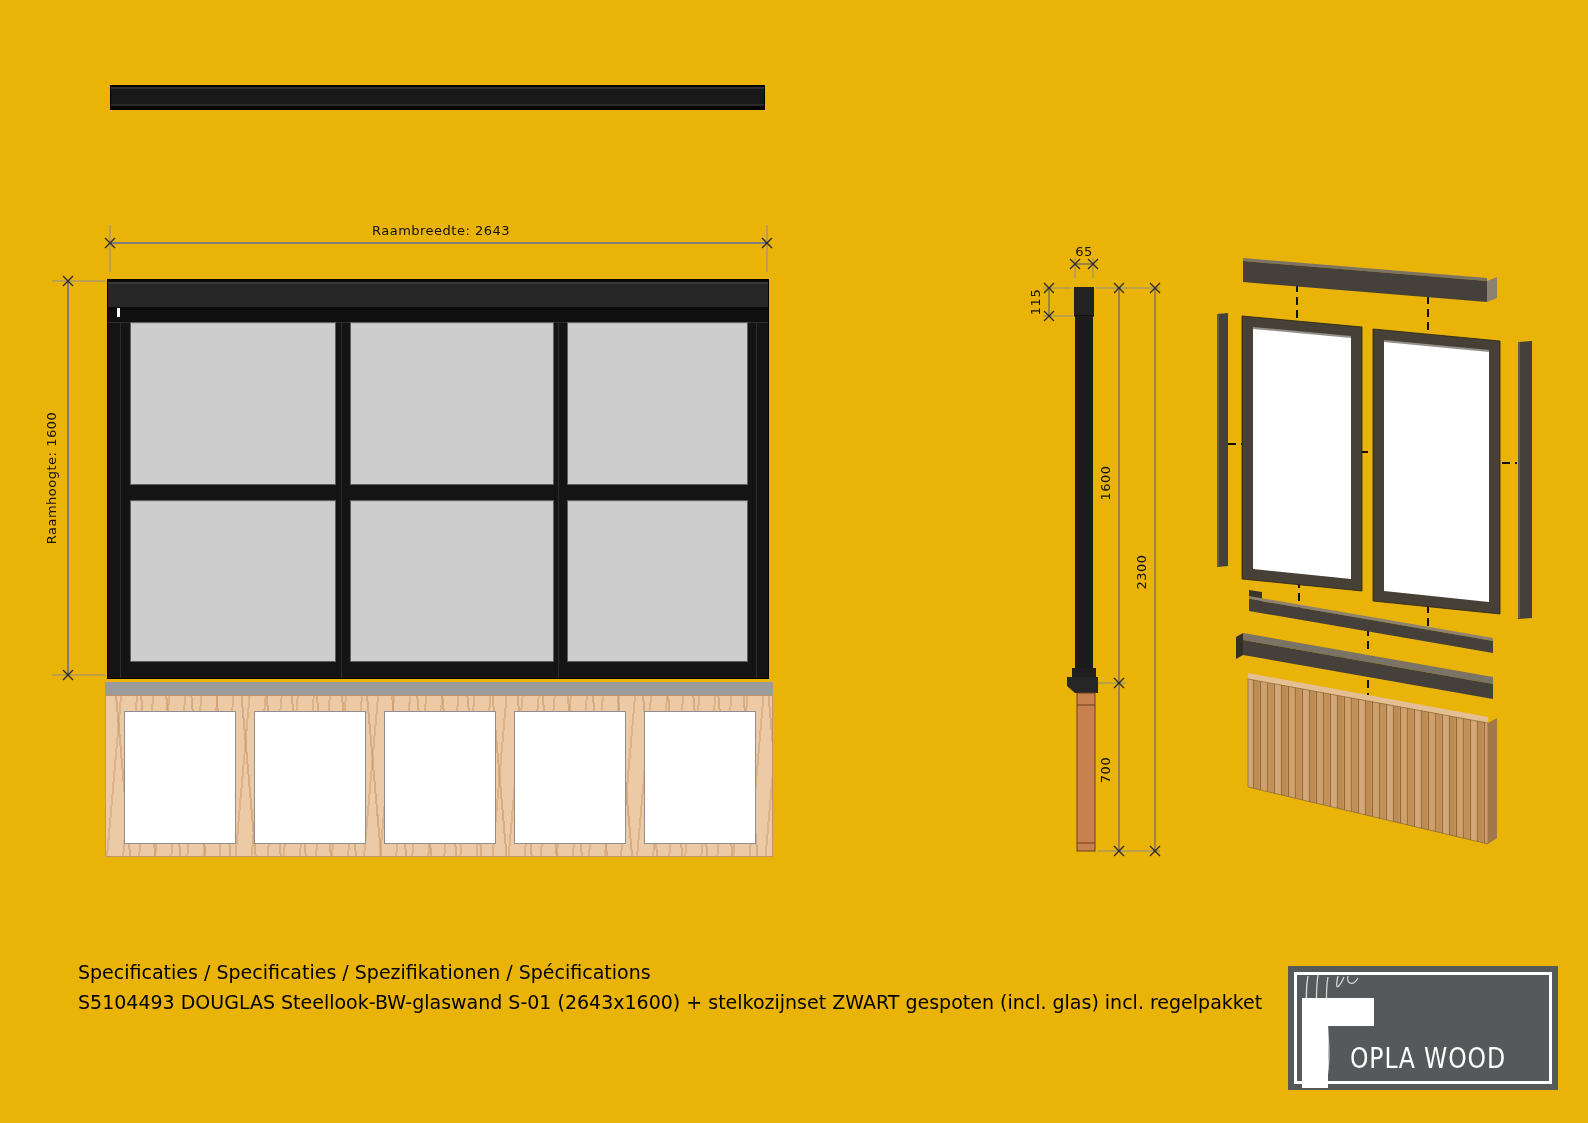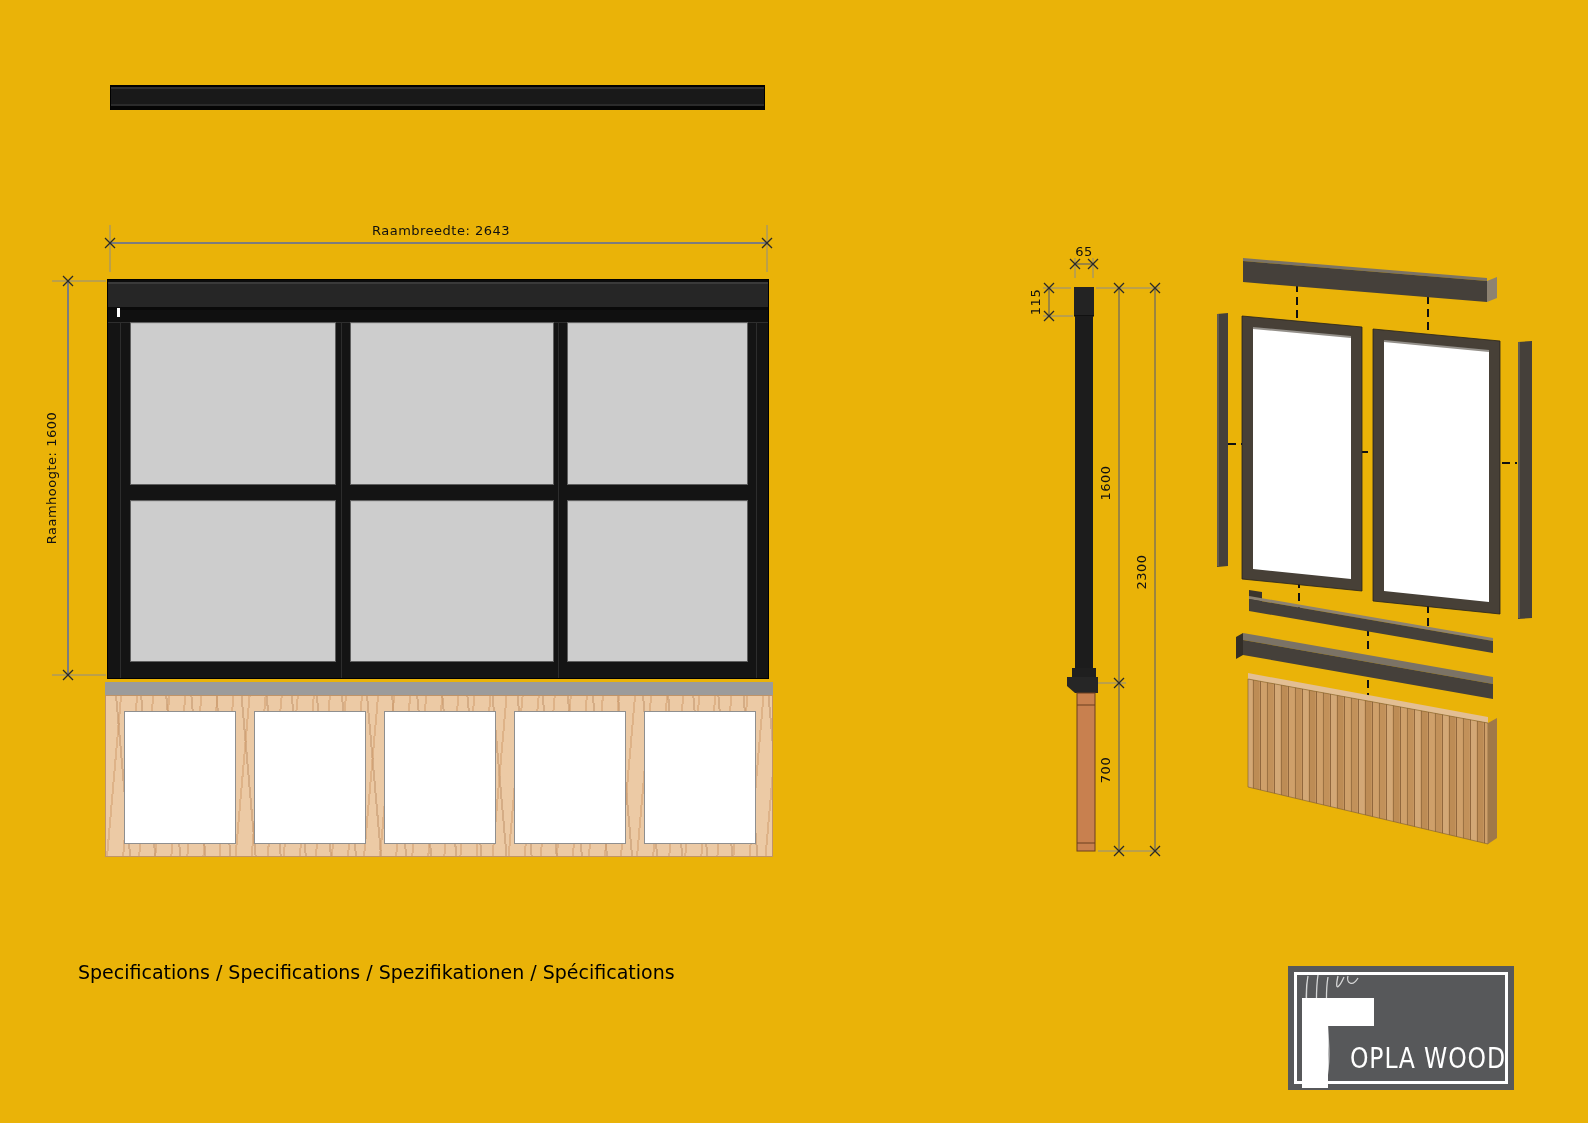--- a/index.html
+++ b/index.html
@@ -26,21 +26,21 @@
   #stud-wall{left:105px;top:695px;width:668px;height:162px;background:#eccaa5;border:1px solid #c09468;box-sizing:border-box;
     background-image:
       repeating-linear-gradient(95deg, rgba(205,150,100,0) 0 14px, rgba(205,150,100,.45) 14px 16px),
       repeating-linear-gradient(85deg, rgba(160,105,60,0) 0 23px, rgba(160,105,60,.30) 23px 25px);}
   .bay{position:absolute;top:15px;height:133px;width:112px;background:#ffffff;border:1px solid #8f8f8f;box-sizing:border-box;}
 
   
   .footer-text{color:#000;font-size:19px;letter-spacing:0px;white-space:nowrap;}
 
   
-  #logo{left:1288px;top:966px;width:226px;height:124px;background:#57585a;}
+  #logo{left:1288px;top:966px;width:270px;height:124px;background:#57585a;}
   #logo .inner-frame{position:absolute;left:6px;top:6px;right:6px;bottom:6px;border:3px solid #ffffff;}
   #logo .t-stem{position:absolute;left:14px;top:32px;width:26px;height:90px;background:#ffffff;}
   #logo .t-bar{position:absolute;left:14px;top:32px;width:72px;height:28px;background:#ffffff;}
   #logo .brand{position:absolute;left:62px;top:76px;width:160px;color:#ffffff;font-size:28px;
     letter-spacing:1px;transform:scaleX(.84);transform-origin:left;white-space:nowrap;}
 
   svg#overlay{position:absolute;left:0;top:0;pointer-events:none;}
   svg text{font-family:"DejaVu Sans","Liberation Sans",sans-serif;font-size:13px;fill:#111;letter-spacing:.5px;}
   .dimline{stroke:#7d7d7d;stroke-width:2;}
   .extline{stroke:#8c8c8c;stroke-width:1;}
@@ -212,21 +212,22 @@
       </g>
 
       <g>
         <polygon points="1248,673 1488,717 1488,723 1248,679" fill="#e3bf93"></polygon>
         <polygon points="1248,679 1488,723 1488,844 1248,787" fill="url(#slats)" stroke="#7a5a33" stroke-width="0.6"></polygon>
         <polygon points="1488,723 1497,718 1497,838 1488,844" fill="#a07849"></polygon>
       </g>
     </g>
   </svg>
 
-  <div class="footer-text abs" style="left:78px;top:961px;">Specifications / Specifications / Spezifikationen / Spécifications</div>
+  <div class="footer-text abs" style="left:78px;top:961px;">Specificaties / Specificaties / Spezifikationen / Spécifications</div>
+  <div class="footer-text abs" style="left:78px;top:991px;">S5104493 DOUGLAS Steellook-BW-glaswand S-01 (2643x1600) + stelkozijnset ZWART gespoten (incl. glas) incl. regelpakket</div>
 
   <div id="logo" class="abs">
     <svg width="226" height="124" style="position:absolute;left:0;top:0;">
       <g fill="none" stroke="#ececec" stroke-width="1.3" opacity="0.85">
         <path d="M20,10 C14,40 26,72 18,116"></path>
         <path d="M30,9 C24,48 36,88 28,117"></path>
         <path d="M40,11 C34,44 46,82 38,116"></path>
         <path d="M50,10 C46,28 52,20 56,11"></path>
         <path d="M60,10 C58,16 64,22 70,12"></path>
         <ellipse cx="28" cy="94" rx="5" ry="10"></ellipse>

